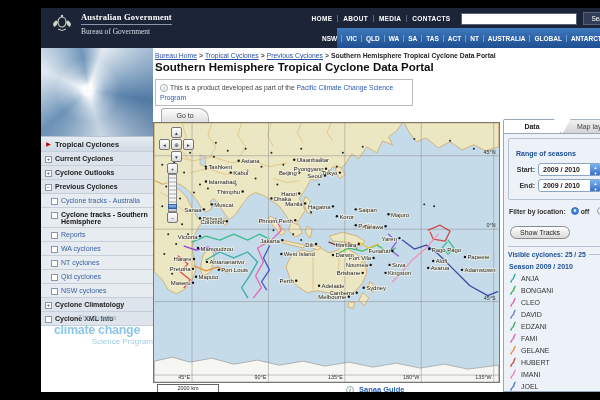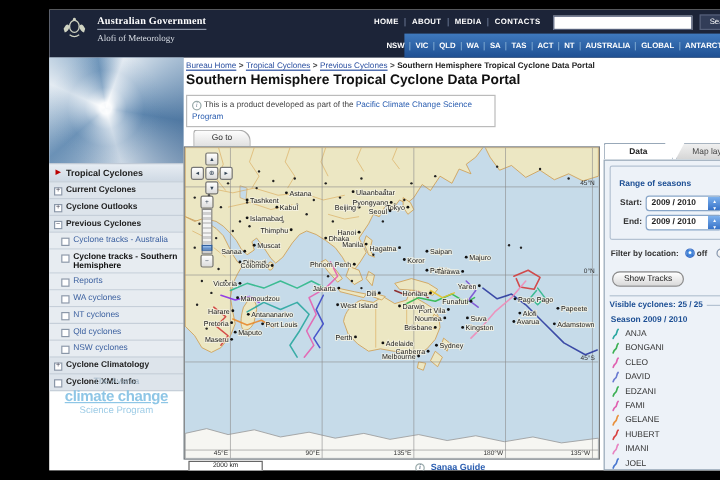--- a/index.html
+++ b/index.html
@@ -37,22 +37,22 @@
   .mi-root { background:linear-gradient(#e7edf3,#cfd9e4); }
   .mi-root .mi-label { font-weight:bold; font-size:7.5px; color:#222; }
   .mi-branch .mi-label { font-weight:bold; font-size:7px; color:#222; }
   .mi-leaf { padding-left:10px; background:#e7ecf1; }
   .mi-leaf .mi-label { font-size:7px; color:#3a5f9f; }
   .mi-leaf.active .mi-label { color:#111; font-weight:bold; }
   .mi-ico { flex:0 0 auto; width:7px; height:7px; margin-top:1px; border:1px solid #8a97a8; background:#fff; font-size:6px; line-height:5px; text-align:center; color:#445; }
   .mi-ico.arrow { border:none; background:none; color:#b00; font-size:6px; line-height:7px; }
   .pccsp { position:absolute; left:0; top:306px; width:112px; text-align:center; line-height:1.15; }
   .pccsp .l1 { font-size:7.5px; color:#9fb4c4; }
-  .pccsp .l2 { font-size:12.5px; font-weight:bold; color:#8ec6e6; letter-spacing:-.3px;text-decoration:underline; }
-  .pccsp .l3 { font-size:8px; color:#9ecce6; }
+  .pccsp .l2 { font-size:12.5px; font-weight:bold; color:#8ec6e6; letter-spacing:-.3px; }
+  .pccsp .l3 { font-size:8px; color:#9ecce6;text-align:right; }
 
   
   .breadcrumb { position:absolute; left:114px; top:44px; font-size:6.8px; color:#666; white-space:nowrap; }
   .bc-link { color:#2a4fa0; text-decoration:underline; cursor:pointer; }
   .bc-sep { color:#444; font-weight:bold; padding:0 2px; }
   .bc-current { color:#222; font-weight:bold; }
   .page-title { position:absolute; left:114px; top:53px; font-size:11.5px; font-weight:bold; color:#101010; }
   .info-box { position:absolute; left:114px; top:71px; width:258px; height:27px; border:1px solid #bbb; background:#fff; padding:3px 4px; font-size:6.8px; color:#444; line-height:1.5; }
   .i-ico { display:inline-block; width:8px; height:8px; border:1px solid #9aa; border-radius:50%; color:#789; text-align:center; line-height:7px; font-size:6px; font-style:italic; font-family:"Liberation Serif",serif; margin-right:2px; }
   .info-link { color:#2a5db0; cursor:pointer; }
@@ -111,21 +111,21 @@
             <ellipse cx="12" cy="10" rx="4" ry="5" fill="none" stroke="#cfd3c2" stroke-width="1.1"></ellipse>
             <path d="M3,12 Q6,6 8,10 Q7,14 4,15 Z" fill="#cfd3c2"></path>
             <path d="M21,12 Q18,6 16,10 Q17,14 20,15 Z" fill="#cfd3c2"></path>
             <path d="M8,17 Q12,20 16,17" stroke="#cfd3c2" stroke-width="1" fill="none"></path>
             <circle cx="12" cy="4" r="1.2" fill="#cfd3c2"></circle>
           </svg>
         </div>
         <div class="brand-text">
           <div class="brand-line1">Australian Government</div>
           <div class="brand-rule"></div>
-          <div class="brand-line2">Alofi of Meteorology</div>
+          <div class="brand-line2">Bureau of Government</div>
         </div>
       </div>
       <div class="top-row">
         <div class="top-links" id="top-links">
             <span class="tlink">HOME</span>
             <span class="tlink">ABOUT</span>
             <span class="tlink">MEDIA</span>
             <span class="tlink">CONTACTS</span>
           </div>
         <input class="search-input" value="" style="">

